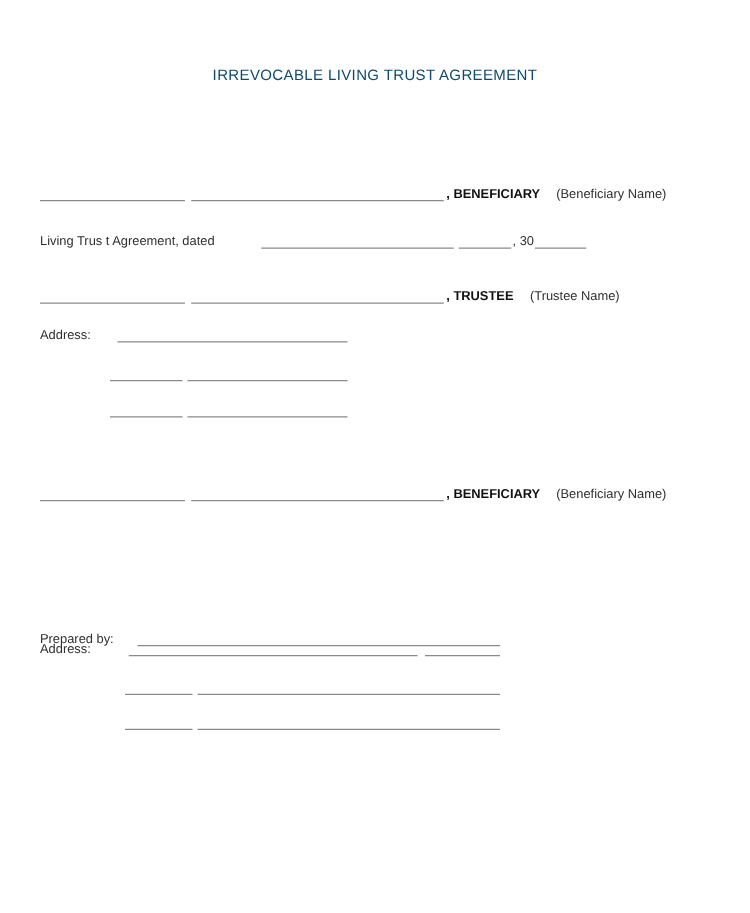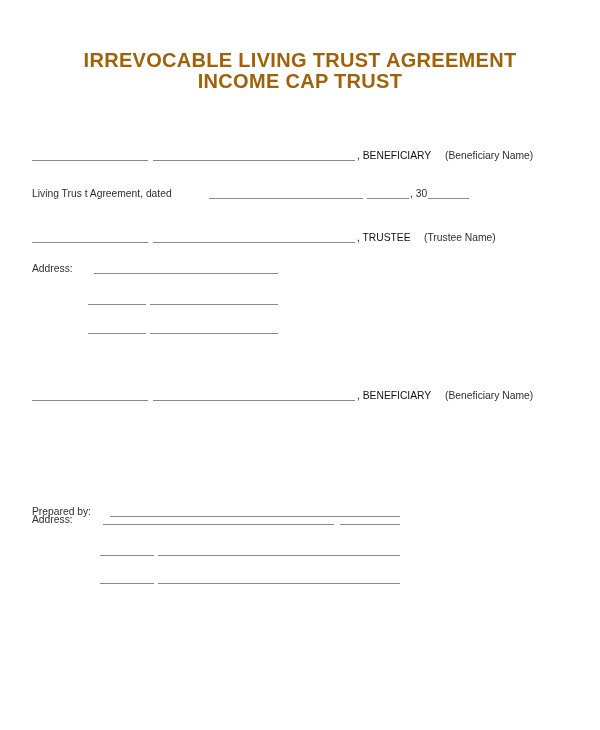--- a/index.html
+++ b/index.html
@@ -21,24 +21,24 @@
     background: #ffffff;
   }
 
   
   .doc-title {
     position: absolute;
     left: 0;
     right: 0;
     top: 50px;
     text-align: center;
-    font-weight: bold;
-    font-size: 20px;
+    font-weight: normal;
+    font-size: 12px;
     letter-spacing: 0.3px;
-    color: #a16207;
+    color: #0c4a6e;
     line-height: 21px;
   }
   .doc-title .line2 { display: block; }
 
   
   .row {
     position: absolute;
     left: 0;
     right: 0;
     font-size: 10.3px;
@@ -48,21 +48,21 @@
   }
   .row .inner {
     position: relative;
     height: 13px;
   }
   .label {
     position: absolute;
     top: 0;
     white-space: nowrap;
   }
-  .label.bold { font-weight: normal; color: #111; }
+  .label.bold { font-weight: bold; color: #111; }
 
   
   .rule {
     position: absolute;
     border-bottom: 1.15px solid #8a8a8a;
     height: 0;
   }
 
   
   .center-head {
@@ -76,21 +76,20 @@
     letter-spacing: 0.4px;
   }
 </style>
 </head>
 <body>
 
 <div class="page">
 
   <div class="doc-title">
     <span>IRREVOCABLE LIVING TRUST AGREEMENT</span>
-    <span class="line2">INCOME CAP TRUST</span>
   </div>
 
   <div class="row" style="top:148px;">
     <div class="inner">
       <span class="rule" style="left:32px; width:116px; top:12px;"></span>
       <span class="rule" style="left:153px; width:202px; top:12px;"></span>
       <span class="label bold" style="left:357px; top:1px;">, BENEFICIARY</span>
       <span class="label" style="left:445px; top:1px;"> (Beneficiary Name)</span>
     </div>
   </div>

